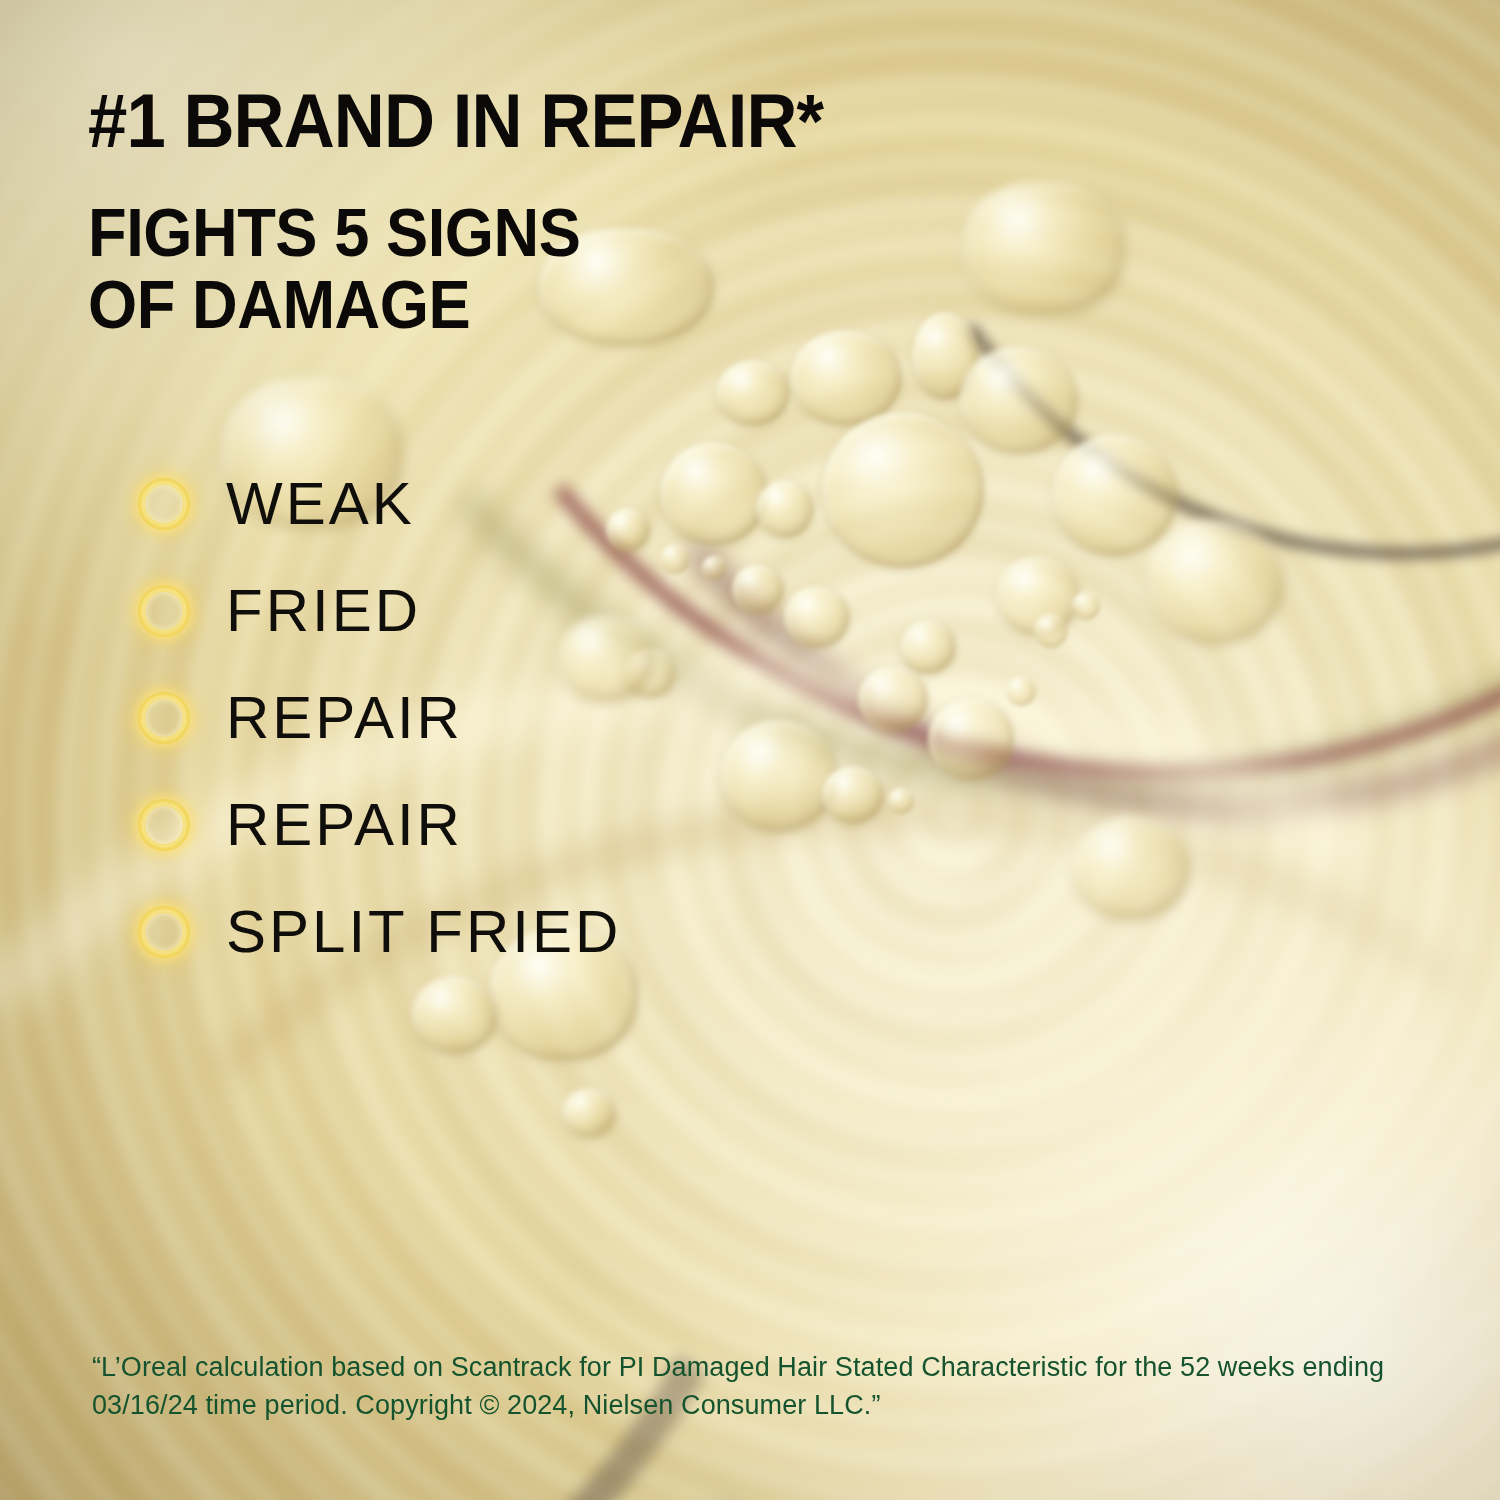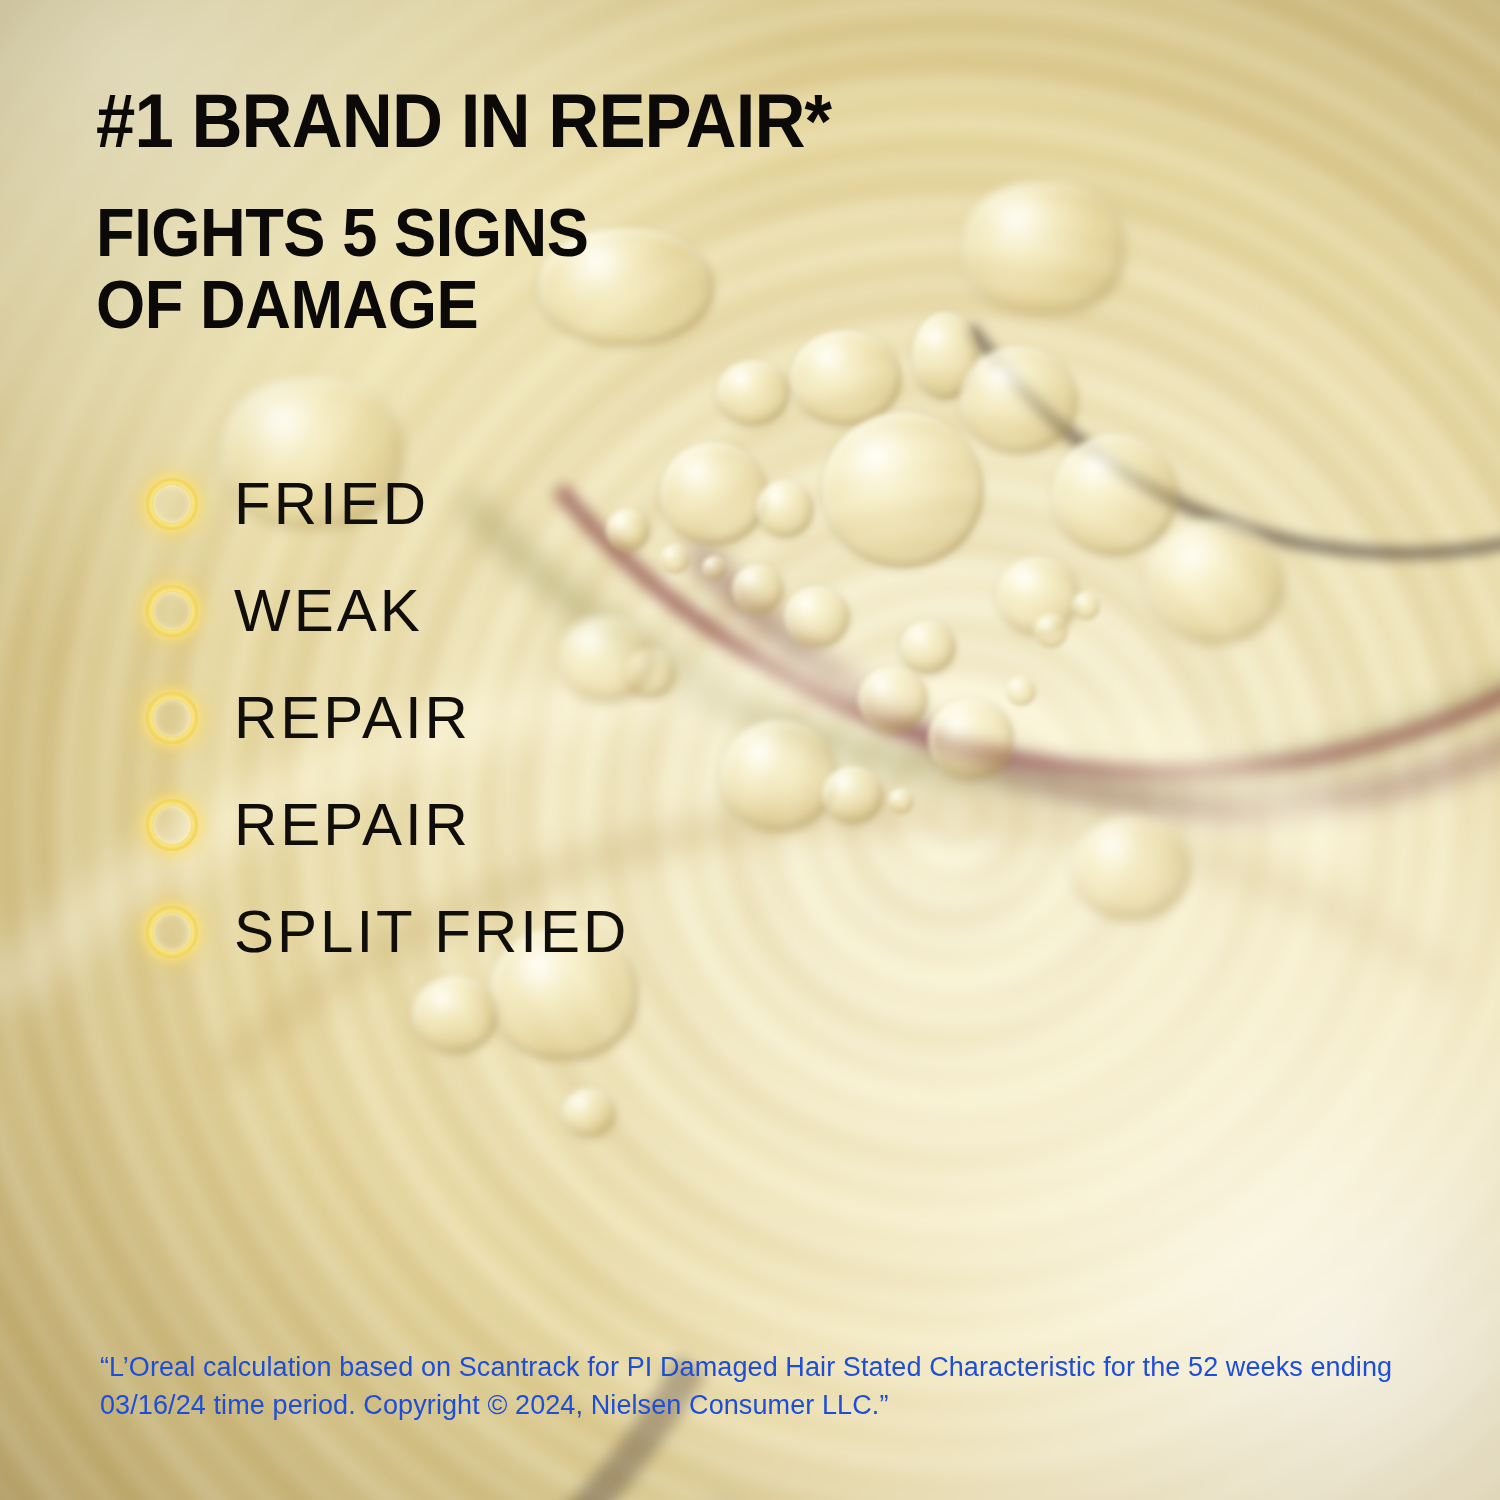--- a/index.html
+++ b/index.html
@@ -197,21 +197,21 @@
   
   .photo-soft { position:absolute; inset:-40px; filter:blur(2px); }
 
   
   .vignette {
     position:absolute; inset:0;
     background:radial-gradient(ellipse 78% 74% at 58% 50%, rgba(0,0,0,0) 54%, rgba(92,70,34,0.16) 86%, rgba(72,54,26,0.26) 100%);
   }
 
   
-  .content { position:absolute; inset:0;margin-left:8px; }
+  .content { position:absolute; inset:0; }
 
   .headline {
     position:absolute;
     left:88px; top:84px;
     font-size:76px;
     font-weight:700;
     letter-spacing:-1px;
     color:#0B0A08;
     line-height:0.98;
     white-space:nowrap;
@@ -274,21 +274,21 @@
 
   
   .footnote {
     position:absolute;
     left:92px; top:1348px;
     width:1330px;
     font-size:27px;
     font-weight:400;
     line-height:1.42;
     letter-spacing:0.1px;
-    color:#1d4ed8;
+    color:#14532d;
   }
 </style>
 </head>
 <body>
 
 <div class="stage">
 
   <div class="photo-soft">
     <div class="bg-layer bg-base"></div>
     <div class="bg-layer bg-rings2"></div>
@@ -356,26 +356,26 @@
 
     <div class="subhead">
       <span class="line">FIGHTS 5 SIGNS</span>
       <span class="line">OF DAMAGE</span>
     </div>
 
     <div class="damage-list">
 
       <div class="damage-item">
         <span class="ring"></span>
+        <span class="damage-label">WEAK</span>
+      </div>
+
+      <div class="damage-item">
+        <span class="ring"></span>
         <span class="damage-label">FRIED</span>
-      </div>
-
-      <div class="damage-item">
-        <span class="ring"></span>
-        <span class="damage-label">WEAK</span>
       </div>
 
       <div class="damage-item">
         <span class="ring"></span>
         <span class="damage-label">REPAIR</span>
       </div>
 
       <div class="damage-item">
         <span class="ring"></span>
         <span class="damage-label">REPAIR</span>

